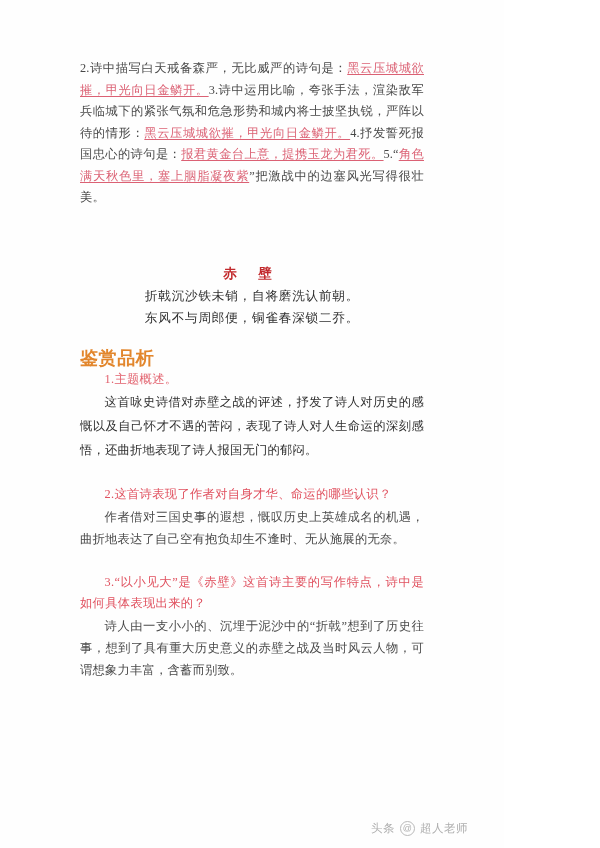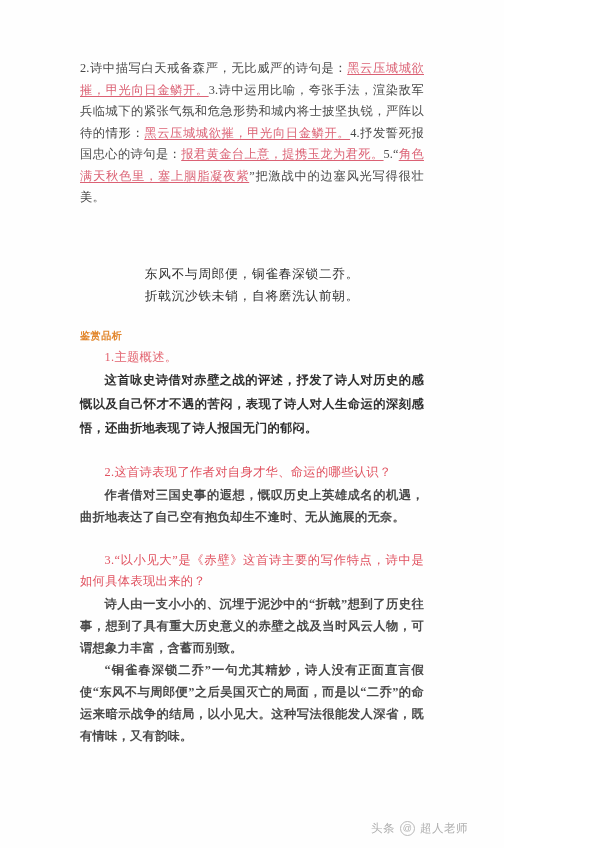--- a/index.html
+++ b/index.html
@@ -82,21 +82,21 @@
   .poem-line {
     color: #2e2e2e;
     font-size: 12.6px;
     line-height: 22px;
     letter-spacing: 0.8px;
   }
 
   
   .section-head {
     color: #e2862c;
-    font-size: 10px;
+    font-size: 18px;
     font-weight: bold;
     line-height: 22px;
     letter-spacing: 0.6px;
     margin-top: 18px;
   }
 
   .qhead {
     color: #e2626e;
     font-size: 12.3px;
     line-height: 21.5px;
@@ -112,21 +112,20 @@
 
   .answer {
     color: #2f2f2f;
     font-size: 12.3px;
     line-height: 24px;
     text-indent: 2em;
     text-align: justify;
     text-justify: inter-ideograph;
     letter-spacing: 0.2px;
     margin: 0;
-    font-weight: bold;
   }
 
   .answer.tight {
     line-height: 22px;
   }
 
   .answer.faded {
     color: #4a4a4a;
   }
 
@@ -161,39 +160,39 @@
 <div class="page">
 
   <div class="top-block">
     <p class="para"><span>2.诗中描写白天戒备森严，无比威严的诗句是：</span><span class="redline">黑云压城城欲摧，甲光向日金鳞开。</span><span>3.诗中运用比喻，夸张手法，渲染敌军兵临城下的紧张气氛和危急形势和城内将士披坚执锐，严阵以待的情形：</span><span class="redline">黑云压城城欲摧，甲光向日金鳞开。</span><span>4.抒发誓死报国忠心的诗句是：</span><span class="redline">报君黄金台上意，提携玉龙为君死。</span><span>5.“</span><span class="redline">角色满天秋色里，塞上胭脂凝夜紫</span><span>”把激战中的边塞风光写得很壮美。</span></p>
 
     <div class="gap-sm"></div>
 
   </div>
 
   <div class="poem">
+    <div class="poem-title">赤 壁</div>
+    <div class="poem-line">折戟沉沙铁未销，自将磨洗认前朝。</div>
     <div class="poem-line">东风不与周郎便，铜雀春深锁二乔。</div>
-    <div class="poem-line">折戟沉沙铁未销，自将磨洗认前朝。</div>
   </div>
 
   <div class="section-head">鉴赏品析</div>
 
   <p class="qhead">1.主题概述。</p>
   <p class="answer">这首咏史诗借对赤壁之战的评述，抒发了诗人对历史的感慨以及自己怀才不遇的苦闷，表现了诗人对人生命运的深刻感悟，还曲折地表现了诗人报国无门的郁闷。</p>
 
   <div class="gap-md"></div>
 
   <p class="qhead strong">2.这首诗表现了作者对自身才华、命运的哪些认识？</p>
   <p class="answer tight faded">作者借对三国史事的遐想，慨叹历史上英雄成名的机遇，曲折地表达了自己空有抱负却生不逢时、无从施展的无奈。</p>
 
   <div class="gap-md"></div>
 
   <p class="qhead strong">3.“以小见大”是《赤壁》这首诗主要的写作特点，诗中是如何具体表现出来的？</p>
   <p class="answer tight faded">诗人由一支小小的、沉埋于泥沙中的“折戟”想到了历史往事，想到了具有重大历史意义的赤壁之战及当时风云人物，可谓想象力丰富，含蓄而别致。</p>
-  <p class="answer tight faded">“铜雀春深锁二乔”一句尤其精妙，诗人没有正面直言假使“东风不与周郎便”之后吴国灭亡的局面，而是以“二乔”的命运来暗示战争的结局，以小见大。这种写法很能发人深省，既有情味，又有韵味。</p>
 
   <div class="watermark">
     <span>头条</span>
     <span class="wm-at">@</span>
     <span>超人老师</span>
   </div>
 
 </div>
 
 </body></html>

